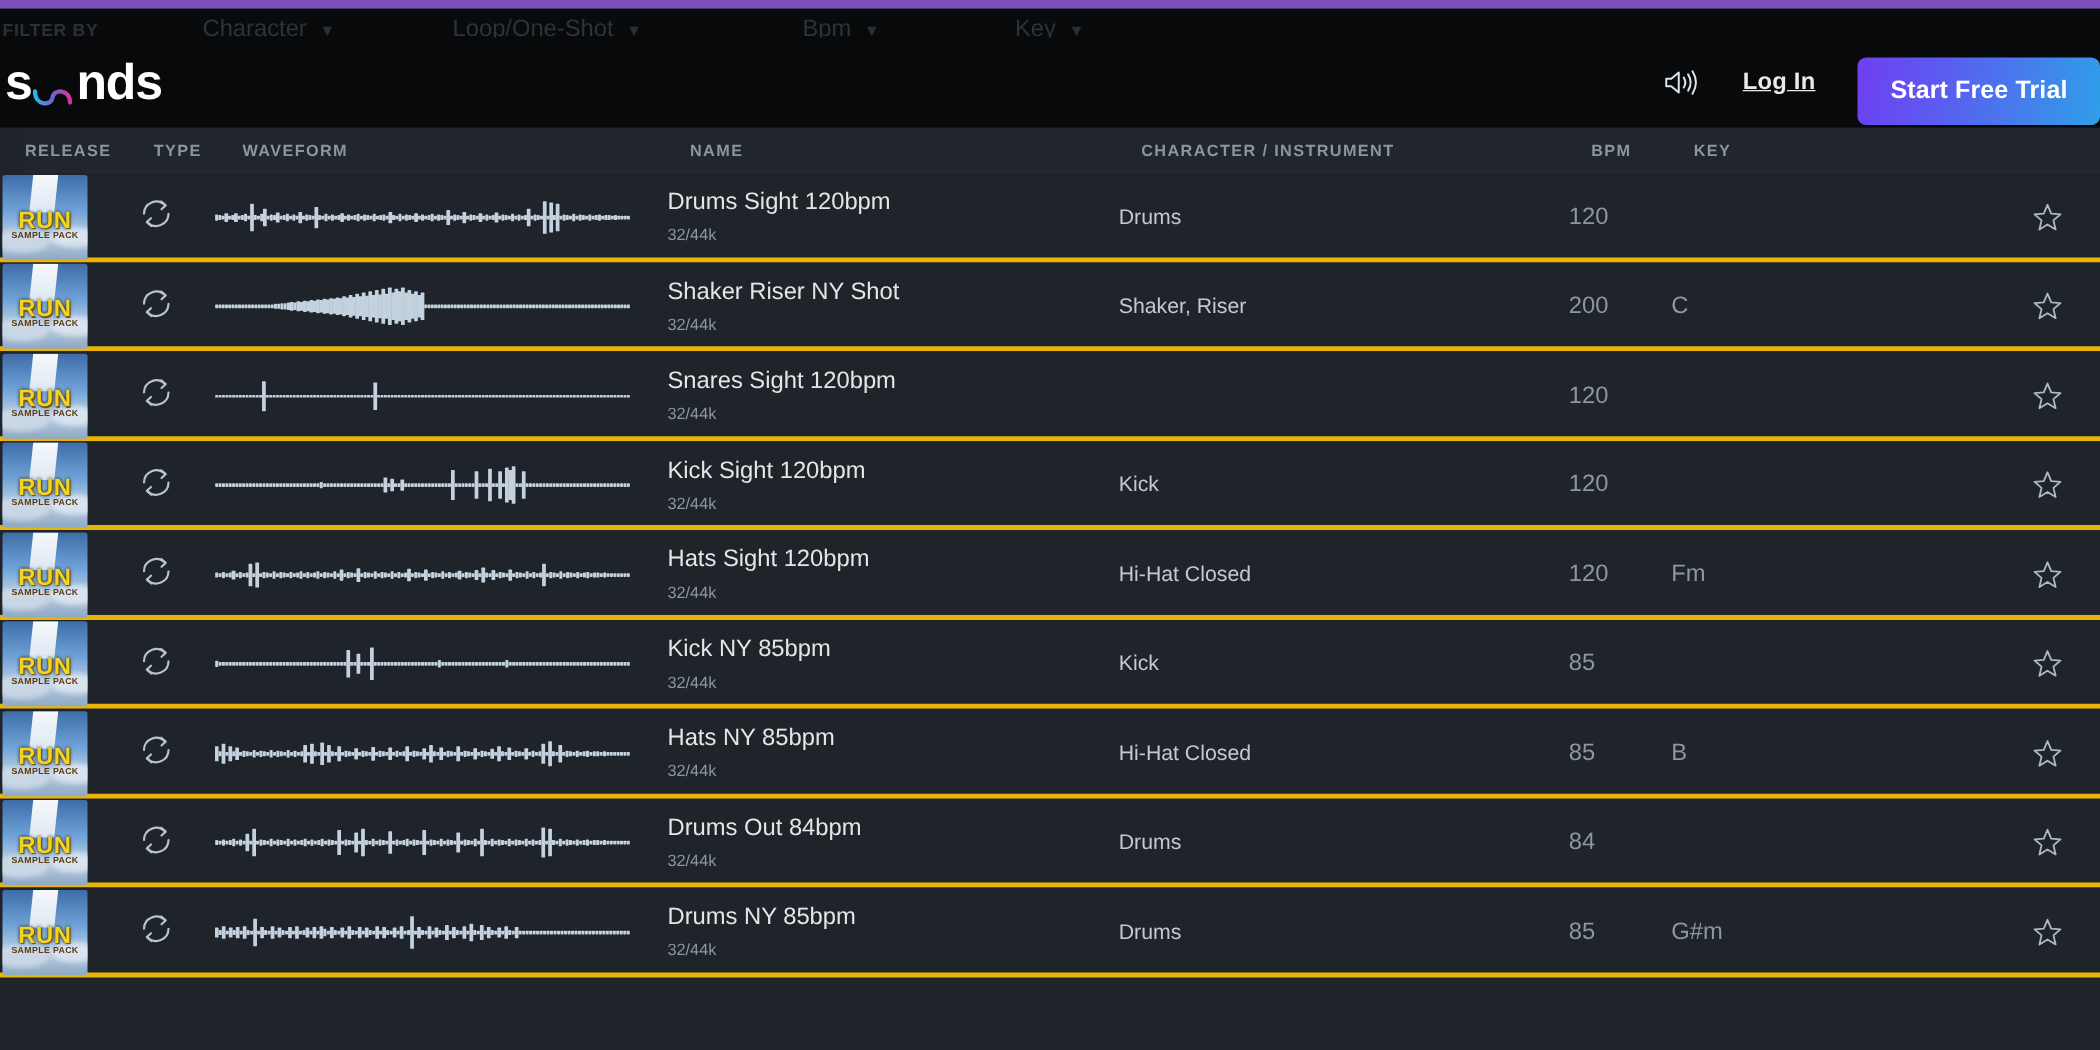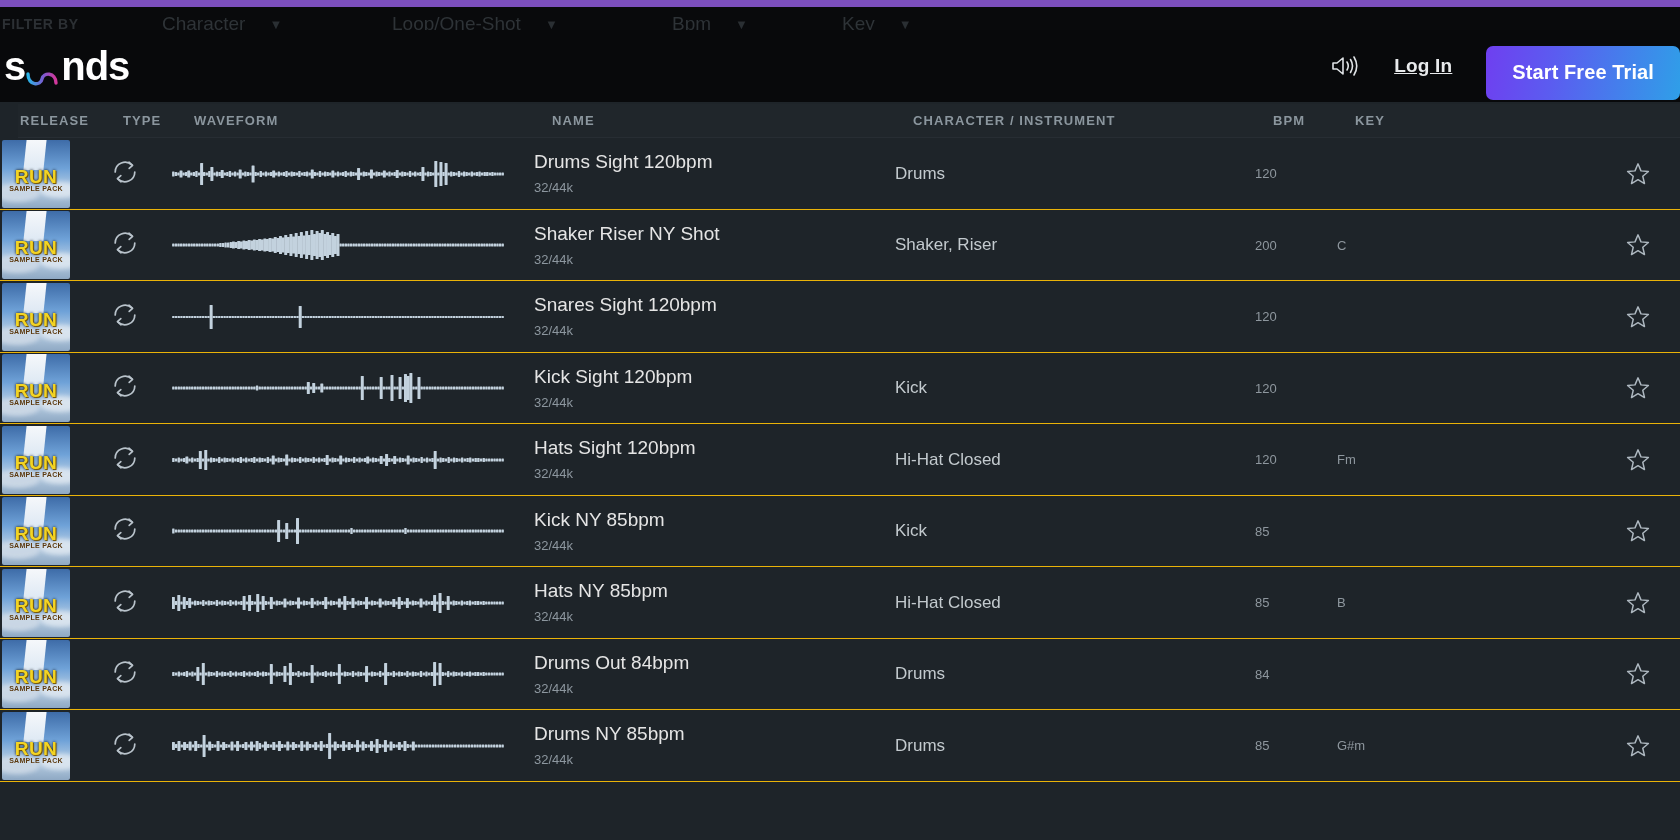--- a/index.html
+++ b/index.html
@@ -16,26 +16,26 @@
   
   .filter-bar {
     position:absolute; top:7px; left:0; width:1680px; height:34px;
     background:#090a0c; display:flex; align-items:center;text-decoration:underline;
   }
   .filter-label {
     color:#2c3034; font-size:14px; font-weight:bold; letter-spacing:.6px;
     margin-left:2px; width:150px;
   }
   .filter-item {
-    display:flex; align-items:center; gap:24px;
+    display:flex; align-items:center; gap:10px;
     color:#2e3337; font-size:19px; font-weight:400;
   }
   .filter-item .chev { font-size:13px; color:#2a2f33; }
   .f-char { margin-left:10px; width:200px; }
-  .f-loop { margin-left:30px; width:240px;align-items:center; }
+  .f-loop { width:240px;align-items:center; }
   .f-bpm  { margin-left:40px; width:150px; }
   .f-key  { margin-left:20px; width:150px; }
 
   
   .header {
     position:absolute; top:30px; left:0; width:1680px; height:72px;
     background:#08090b; display:flex; align-items:center; z-index:5;
   }
   .logo {
     display:flex; align-items:center; margin-left:4px;
@@ -67,21 +67,21 @@
   .ch-wave    { left:176px; }
   .ch-name    { left:534px; }
   .ch-char    { left:895px; }
   .ch-bpm     { left:1255px; }
   .ch-key     { left:1337px; }
 
   
   .list { position:absolute; top:138px; left:0; width:1680px; }
   .row {
     position:relative; height:71.5px; width:1680px;
-    border-bottom:1px solid #eab308;
+    border-bottom:4px solid #eab308;
     background:#1e2429;
   }
   .cell { position:absolute; top:0; height:71.5px; display:flex; align-items:center; }
 
   
   .c-art { left:2px; width:68px; }
   .art {
     width:68px; height:68px; position:relative; overflow:hidden; border-radius:2px;
     background:linear-gradient(#3e6ca8 0%, #6fa2d8 42%, #b9cfe4 72%, #8fa9c4 100%);
   }
@@ -114,21 +114,21 @@
   .t-name { color:#e5e5e5; font-size:19px; font-weight:400; line-height:1.05; }
   .t-meta { color:#8d979f; font-size:13px; font-weight:400; margin-top:8px; }
 
   
   .c-char { left:895px; width:350px; }
   .t-char { color:#c3cace; font-size:17px; }
 
   
   .c-bpm { left:1255px; width:70px; }
   .c-key { left:1337px; width:70px; }
-  .t-dim { color:#8e979e; font-size:13px; }
+  .t-dim { color:#8e979e; font-size:19px; }
 
   
   .c-star { left:1608px; width:60px; justify-content:center; }
   .star-btn { background:none; border:none; cursor:pointer; padding:0; line-height:0; }
 </style>
 </head>
 <body>
 
 <div class="top-strip"></div>
 

